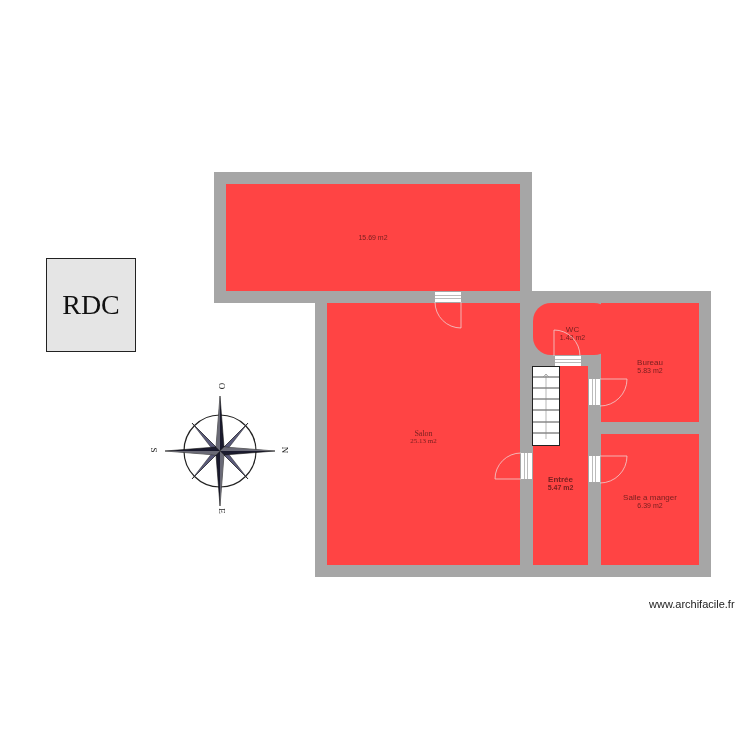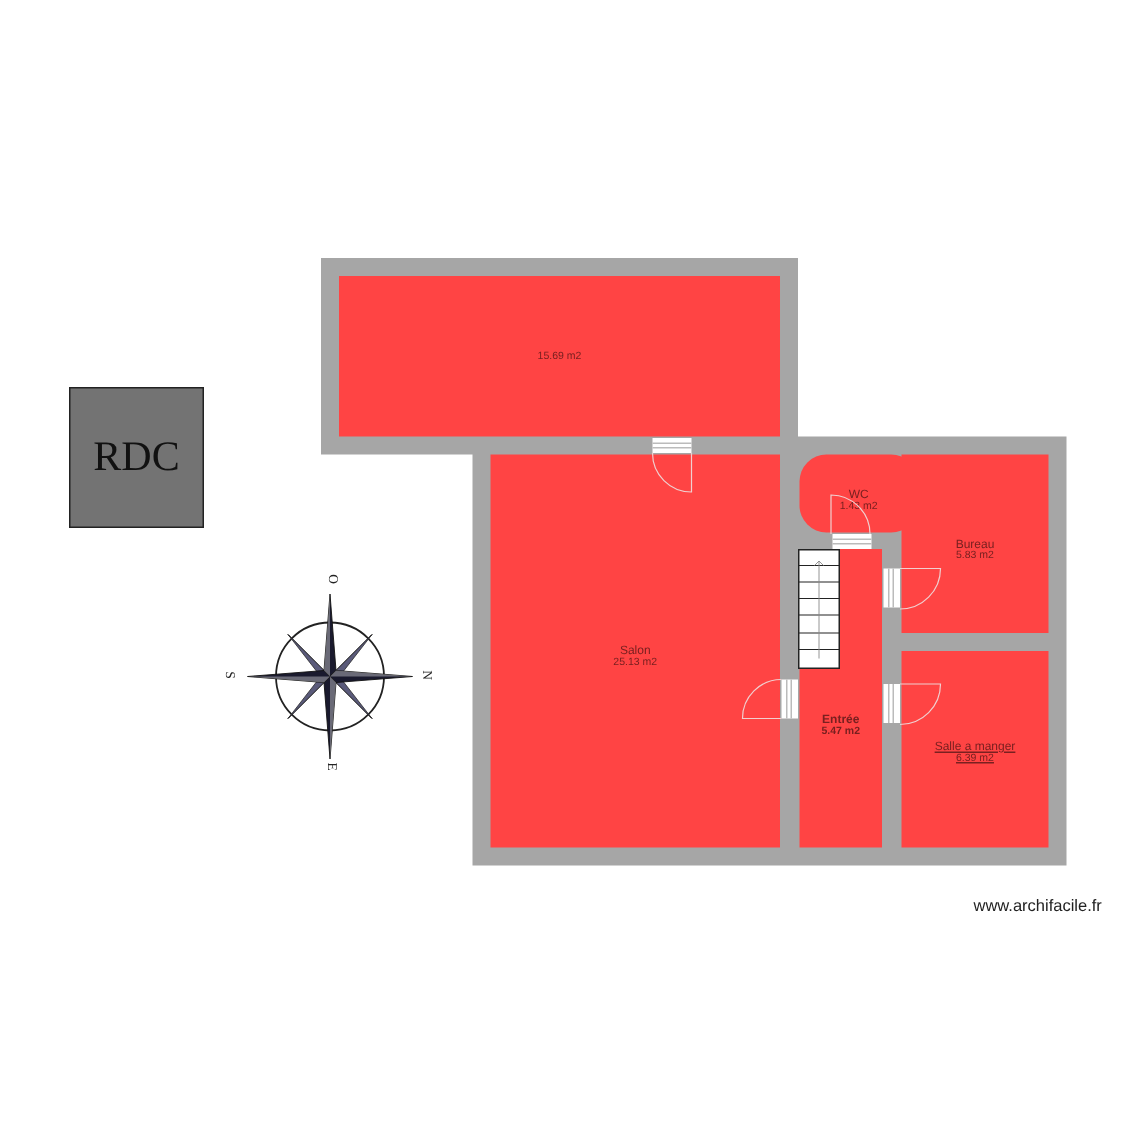--- a/index.html
+++ b/index.html
@@ -3,21 +3,21 @@
   <meta charset="utf-8">
   <style>
     html, body { margin: 0; padding: 0; }
     body { width: 750px; height: 750px; background: #ffffff; position: relative; overflow: hidden; font-family: "Liberation Sans", sans-serif; }
     .abs { position: absolute; }
     .wall { position: absolute; background: #a6a6a6; }
     .room { position: absolute; background: #ff4444; }
     .room-label { position: absolute; left: 0; right: 0; text-align: center; color: #7a2020; line-height: 1.05; }
     .room-label .name { font-size: 8px; display: block; }
     .room-label .area { font-size: 7px; display: block; }
-    .rdc-box { position: absolute; left: 46px; top: 258px; width: 88px; height: 92px; border: 1.5px solid #222; background: #737373; display: flex; align-items: center; justify-content: center; }
+    .rdc-box { position: absolute; left: 46px; top: 258px; width: 88px; height: 92px; border: 1.5px solid #222; background: #e5e5e5; display: flex; align-items: center; justify-content: center; }
     .rdc-box span { font-family: "Liberation Serif", "DejaVu Serif", serif; font-size: 28px; color: #111; }
     .watermark { position: absolute; left: 649px; top: 598px; font-size: 11px; color: #222; text-align: center; }
     .door-frame { position: absolute; background: #fff; }
     .stairs { position: absolute; background: #fff; border: 1px solid #222; box-sizing: border-box; }
   </style>
 </head>
 <body>
 
 <div class="rdc-box">
   <span>RDC</span>
@@ -57,21 +57,21 @@
 
 <div class="wall" style="left:214px;top:172px;width:318px;height:131px;"></div>
 <div class="wall" style="left:315px;top:291px;width:396px;height:286px;"></div>
 
 <div class="room" style="left:226px;top:184px;width:294px;height:107px;">
   <div class="room-label" style="top:50px;">
     <span class="area">15.69 m2</span>
   </div>
 </div>
 
-<div class="room" style="left:327px;top:303px;width:193px;height:262px;">
+<div class="room" style="left:327px;top:303px;width:193px;height:262px;font-family:Liberation Serif, serif;">
   <div class="room-label" style="top:127px;">
     <span class="name">Salon</span>
     <span class="area">25.13 m2</span>
   </div>
 </div>
 
 <div class="room" style="left:533px;top:303px;width:79px;height:52px;border-radius:18px;">
   <div class="room-label" style="top:23px;">
     <span class="name">WC</span>
     <span class="area">1.43 m2</span>
@@ -86,21 +86,21 @@
 </div>
 
 <div class="room" style="left:601px;top:303px;width:98px;height:119px;">
   <div class="room-label" style="top:56px;">
     <span class="name">Bureau</span>
     <span class="area">5.83 m2</span>
   </div>
 </div>
 
 <div class="room" style="left:601px;top:434px;width:98px;height:131px;">
-  <div class="room-label" style="top:60px;text-decoration:underline;">
+  <div class="room-label" style="top:60px;">
     <span class="name">Salle a manger</span>
     <span class="area">6.39 m2</span>
   </div>
 </div>
 
 <div class="stairs" style="left:532px;top:366px;width:28px;height:80px;">
   <svg width="28" height="80" viewBox="0 0 28 80" style="position:absolute;left:-1px;top:-1px;">
     <g stroke="#222" stroke-width="0.8">
       <line x1="0" y1="11" x2="28" y2="11"></line>
       <line x1="0" y1="22" x2="28" y2="22"></line>

